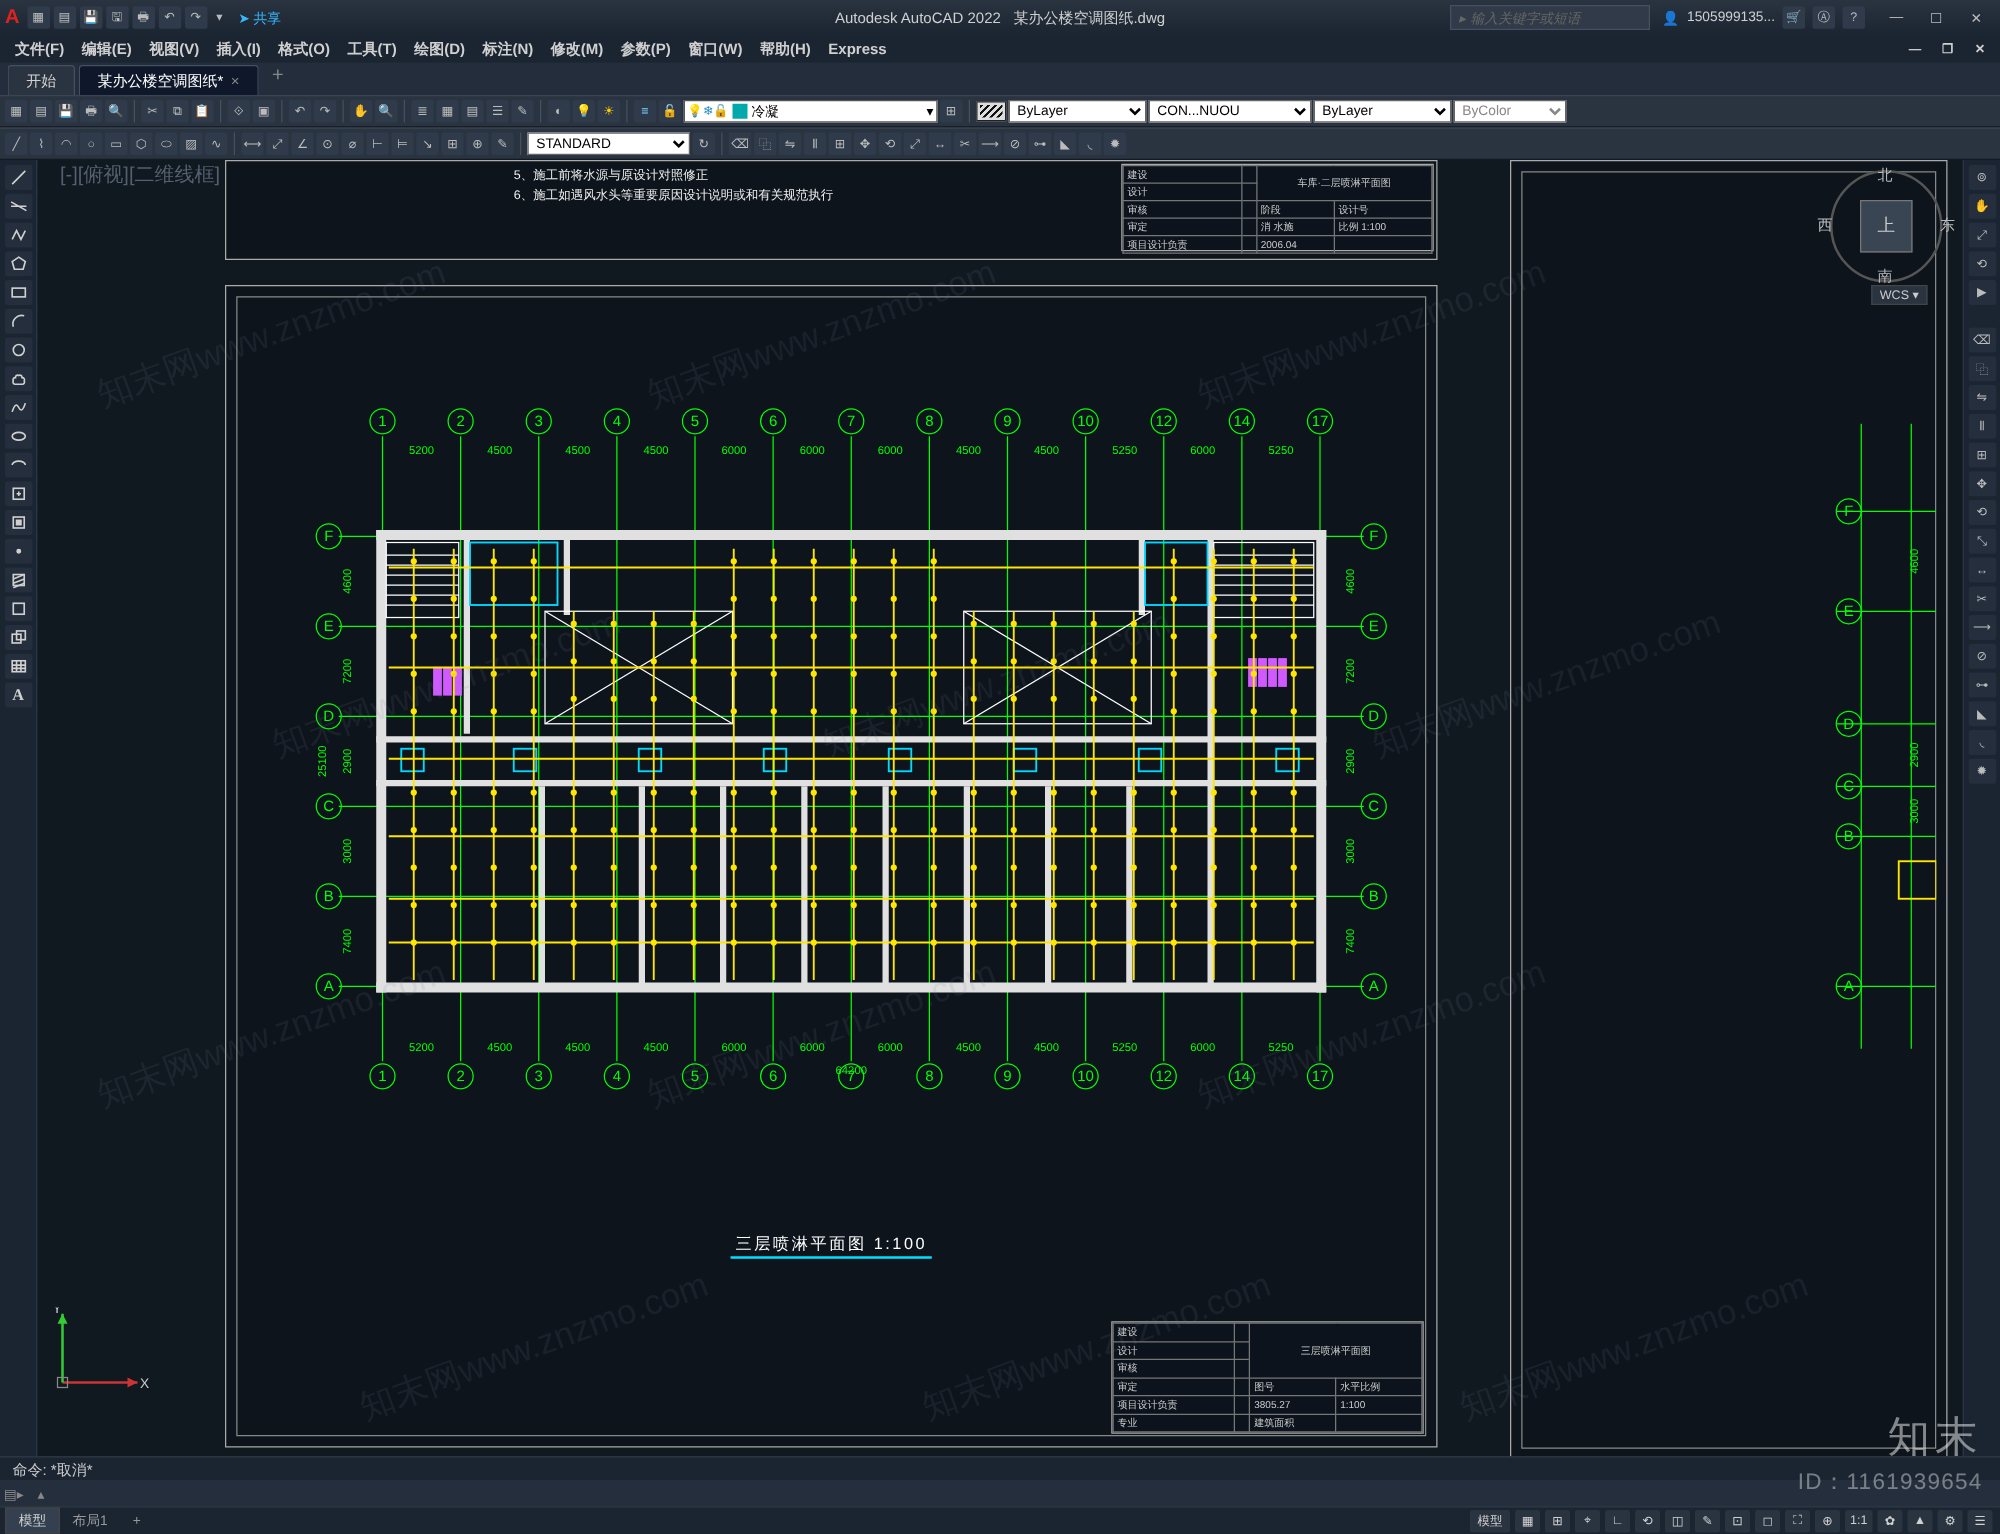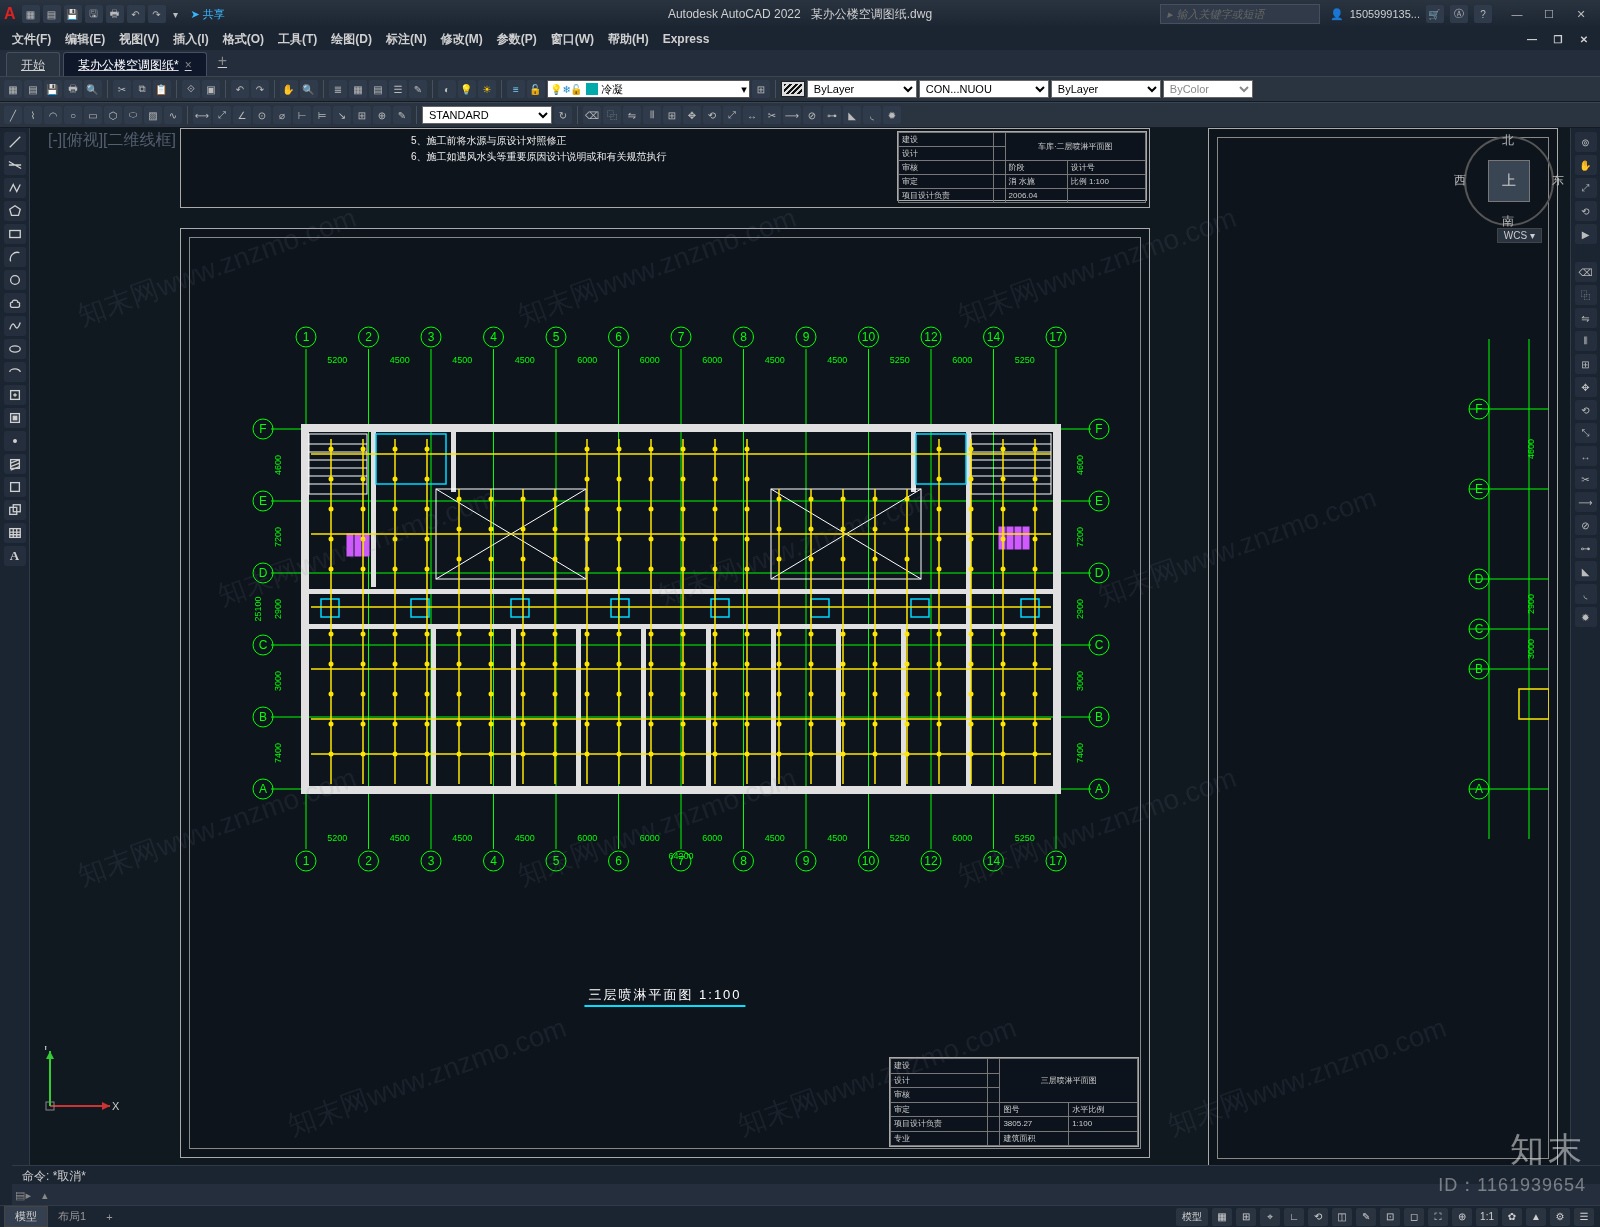--- a/index.html
+++ b/index.html
@@ -10,21 +10,21 @@
   .qat-btn,.ic { width:18px; height:18px; display:inline-flex; align-items:center; justify-content:center; background:#2f3b4a; border-radius:2px; font-size:10px; color:#bbb; cursor:pointer; }
   .titlebar .arrow { width:14px; background:none; }
   .titlebar .share { margin-left:8px; color:#38b7ff; font-size:11px; display:flex; align-items:center; gap:3px; }
   .titlebar .title { position:absolute; left:50%; transform:translateX(-50%); color:#cfcfcf; font-size:12px; }
   .titlebar .search { margin-left:auto; background:#303a48; border:1px solid #444f60; height:20px; width:160px; color:#666; font-style:italic; padding:0 6px; display:flex; align-items:center; }
   .titlebar .user { margin-left:10px; display:flex; align-items:center; gap:6px; }
   .winbtns { margin-left:10px; display:flex; gap:2px; }
   .winbtns div { width:30px; height:20px; display:flex; align-items:center; justify-content:center; color:#bbb; cursor:pointer; }
   .menubar { height:22px; background:#1b2431; display:flex; align-items:center; padding-left:6px; gap:2px; font-size:12px;font-weight:bold; }
   .menubar span { padding:2px 6px; cursor:pointer; color:#d0d0d0; }
-  .tabbar { height:26px; background:#232d3b; display:flex; align-items:flex-end; padding-left:6px;text-decoration:underline; }
+  .tabbar { height:26px; background:#232d3b; display:flex; align-items:flex-end; padding-left:6px; }
   .tab { height:24px; padding:4px 14px 0 14px; background:#2a3340; border:1px solid #444f60; border-bottom:none; margin-right:3px; font-size:12px; border-radius:3px 3px 0 0; cursor:pointer; }
   .tab.active { background:#0f172a; color:#fff; }
   .tab .close { margin-left:6px; color:#888; }
   .tab.plus { background:none; border:none; color:#888; font-size:16px; padding:0 8px; }
   .toolrow { height:26px; background:#2a3340; border-top:1px solid #3a4553; border-bottom:1px solid #131a24; display:flex; align-items:center; padding:0 4px; gap:2px; overflow:hidden; }
   .toolrow .sep { width:1px; height:18px; background:#444f60; margin:0 3px; }
   .toolrow select, .toolrow input { background:#fff; color:#000; border:1px solid #666; height:18px; font-size:11px; padding:0 2px; }
   .sw { width:24px; height:16px; display:inline-block; vertical-align:middle; }
   .layer-sw { background:#ddd; border:1px solid #222; position:relative; }
   .layer-sw::after { content:""; position:absolute; inset:2px; background:repeating-linear-gradient(135deg,#111 0 2px,#ddd 2px 4px); }
@@ -43,21 +43,21 @@
   .viewcube span { position:absolute; color:#bbb; font-size:12px; }
   .wcs-label { position:absolute; top:100px; right:28px; background:#2a3340; border:1px solid #444; padding:1px 6px; font-size:10px; color:#ccc; }
   .plan { position:absolute; }
   .plan svg { width:100%; height:100%; }
   .dwg-title { position:absolute; bottom:36px; left:50%; transform:translateX(-50%); color:#fff; font-size:13px; border-bottom:2px solid #00e0ff; padding:1px 4px; letter-spacing:2px; }
   .title-block { position:absolute; background:#0c131c; border:1px solid #aaa; }
   .title-block table { width:100%; height:100%; border-collapse:collapse; }
   .title-block td { border:1px solid #777; padding:1px 3px; font-size:8px; color:#ccc; }
   .notes { position:absolute; color:#eee; font-size:10px; line-height:16px; }
   .ucs { position:absolute; left:10px; bottom:60px; }
-  .cmd-area { position:absolute; left:0; right:0; bottom:22px; height:40px; background:#1b2431; border-top:1px solid #303a48;margin-left:12px; }
+  .cmd-area { position:absolute; left:0; right:0; bottom:22px; height:40px; background:#1b2431; border-top:1px solid #303a48; }
   .cmd-hist { height:18px; padding:2px 10px; color:#ccc; font-size:12px; }
   .cmd-line { height:22px; display:flex; align-items:center; background:#242e3c; }
   .cmd-line .handle { width:22px; text-align:center; color:#888; }
   .cmd-line input { flex:1; background:transparent; border:none; color:#888; font-style:italic; font-size:12px; padding:0 4px; outline:none; }
   .status { position:absolute; left:0; right:0; bottom:0; height:22px; background:#1b2431; border-top:1px solid #303a48; display:flex; align-items:center; font-size:11px; }
   .status .mspace { padding:2px 10px; background:#34404f; border:1px solid #444; margin-left:4px; }
   .status .layout { padding:2px 10px; color:#999; }
   .status .right { margin-left:auto; display:flex; gap:4px; align-items:center; padding-right:6px; }
   .status .sbtn { width:20px; height:18px; background:#2a3340; display:flex; align-items:center; justify-content:center; border-radius:2px; cursor:pointer; font-size:10px; }
   .watermark { position:absolute; color:rgba(120,130,145,.12); font-size:28px; transform:rotate(-20deg); pointer-events:none; }

